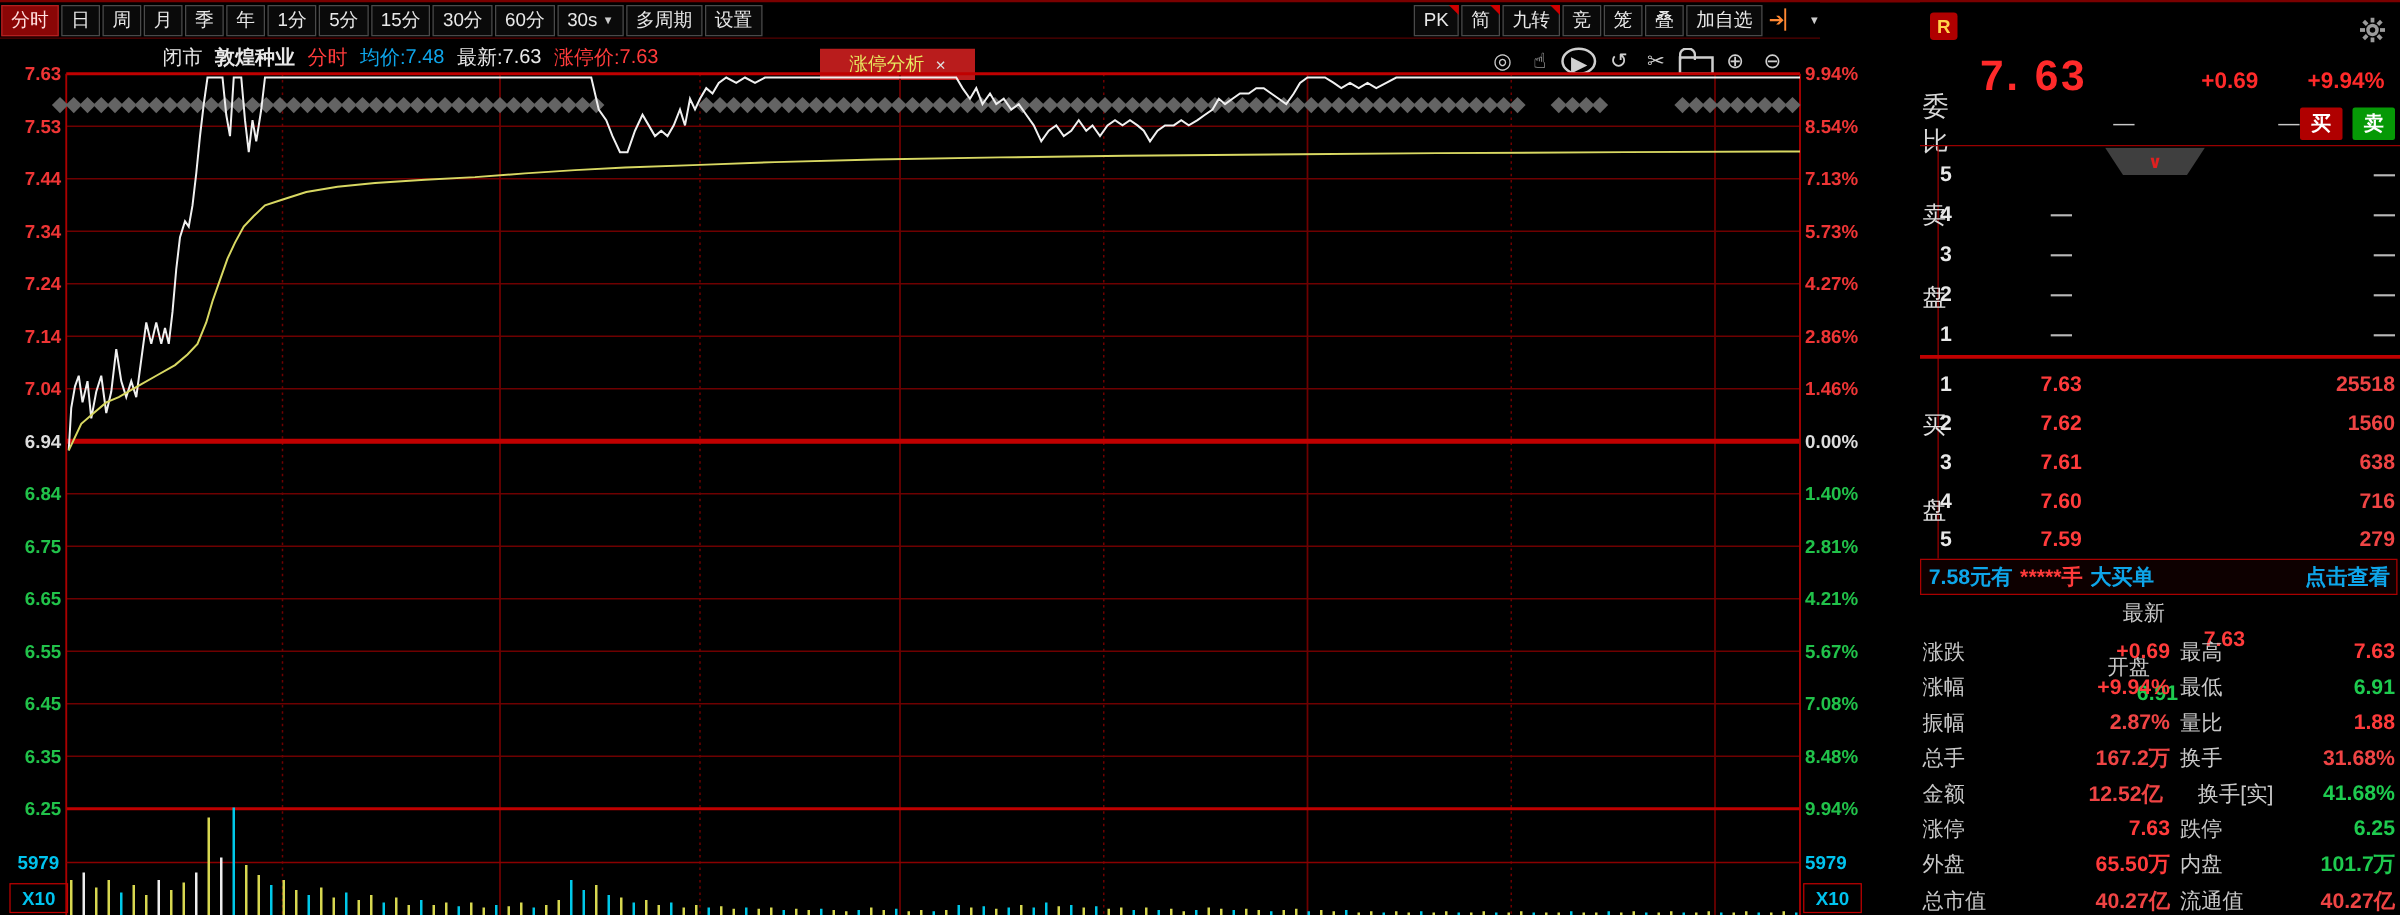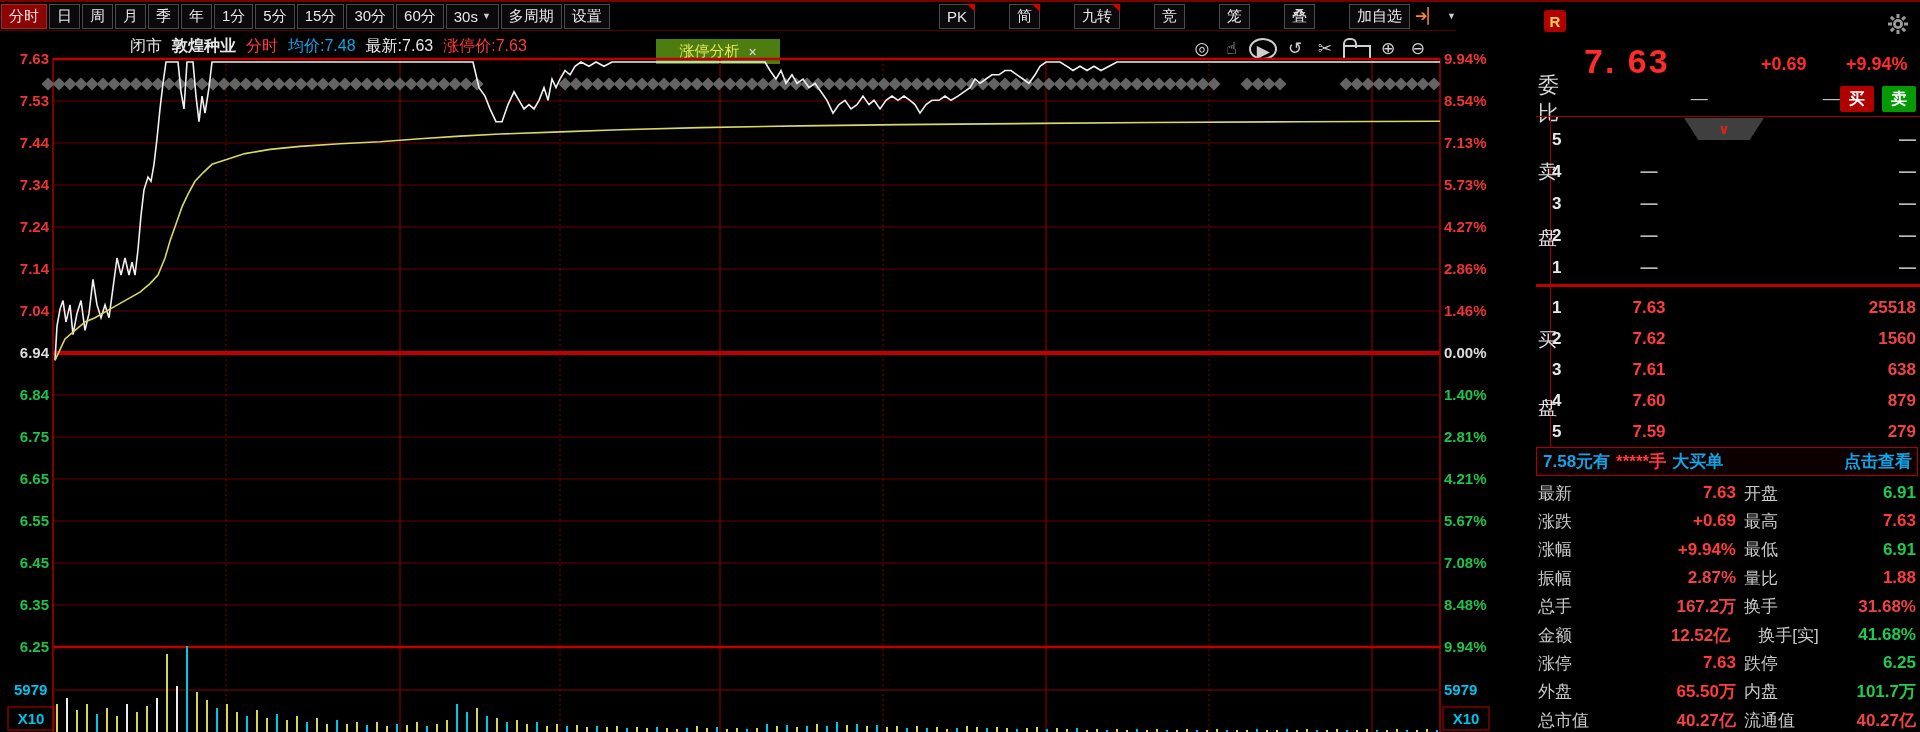--- a/index.html
+++ b/index.html
@@ -17,21 +17,21 @@
     border-top:8px solid #d00000;border-left:8px solid transparent;}
   .tb-caret{font-size:9px;color:#cccccc;margin-left:4px;}
   #tb-spacer{flex:1;}
   .tb-arrow{color:#ff8833;font-size:15px;font-weight:bold;margin:0 4px;}
 
   
   #chart-header{left:0;top:30px;width:1456px;height:28px;display:flex;align-items:center;font-size:16px;}
   #chart-header .seg{margin-right:10px;white-space:nowrap;}
   .c-white{color:#e8e8e8;} .c-red{color:#ff3b3b;} .c-green{color:#1ecb4f;} .c-cyan{color:#ef4444;}
   .c-yellow{color:#0ea5e9;} .c-gray{color:#b8b8b8;}
-  #zt-tab{position:absolute;left:656px;top:37px;width:124px;height:25px;background:#4d7c0f;
+  #zt-tab{position:absolute;left:656px;top:37px;width:124px;height:25px;background:#b91c1c;
     display:flex;align-items:center;justify-content:center;font-size:15px;color:#e8e860;gap:9px;}
   #zt-tab .close{color:#e0e0e0;font-size:14px;}
   #hdr-icons{position:absolute;left:1190px;top:34px;width:240px;height:26px;display:flex;
     align-items:center;justify-content:space-between;color:#cfcfcf;}
   #hdr-icons .ic{width:24px;text-align:center;font-size:17px;line-height:24px;}
   .ic-play{width:18px;height:18px;border:2px solid #cfcfcf;border-radius:50%;font-size:10px;line-height:18px;}
   .ic-lock{position:relative;width:14px;height:11px;border:2px solid #cfcfcf;margin-top:7px;}
   .ic-lock:before{content:"";position:absolute;left:-2px;top:-9px;width:10px;height:8px;
     border:2px solid #cfcfcf;border-bottom:none;border-radius:6px 6px 0 0;}
 
@@ -94,21 +94,21 @@
         <span class="tb-btn">1分</span>
         <span class="tb-btn">5分</span>
         <span class="tb-btn">15分</span>
         <span class="tb-btn">30分</span>
         <span class="tb-btn">60分</span>
         <span class="tb-btn">30s<span class="tb-caret">▼</span></span>
         <span class="tb-btn">多周期</span>
         <span class="tb-btn">设置</span>
       </span>
     <span id="tb-spacer"></span>
-    <span id="tb-right" style="display: flex; gap: 32px;">
+    <span id="tb-right" style="display: flex;">
         <span class="tb-btn">PK<span class="corner"></span></span>
         <span class="tb-btn">简<span class="corner"></span></span>
         <span class="tb-btn">九转<span class="corner"></span></span>
         <span class="tb-btn">竞</span>
         <span class="tb-btn">笼</span>
         <span class="tb-btn">叠</span>
         <span class="tb-btn">加自选</span>
       </span>
     <span class="tb-arrow">➔▏</span>
     <span class="tb-caret">▼</span>
@@ -529,21 +529,21 @@
           <span class="bv c-cyan">1560</span>
         </div>
         <div class="book-line" style="top: 238px; height: 30px;">
           <span class="lvl">3</span>
           <span class="bp c-red">7.61</span>
           <span class="bv c-cyan">638</span>
         </div>
         <div class="book-line" style="top: 269px; height: 30px;">
           <span class="lvl">4</span>
           <span class="bp c-red">7.60</span>
-          <span class="bv c-cyan">879</span>
+          <span class="bv c-cyan">716</span>
         </div>
         <div class="book-line" style="top: 300px; height: 30px;">
           <span class="lvl">5</span>
           <span class="bp c-red">7.59</span>
           <span class="bv c-cyan">279</span>
         </div>
         <div class="gutter-ch" style="top: 42px;">卖</div>
         <div class="gutter-ch" style="top: 108px;">盘</div>
         <div class="gutter-ch" style="top: 210px;">买</div>
         <div class="gutter-ch" style="top: 278px;">盘</div>
@@ -552,21 +552,21 @@
     <div id="book-sep" class="abs"></div>
 
     <div id="banner" class="abs">
       <span class="c-yellow">7.58元有</span>
       <span class="c-red">*****手</span>
       <span class="c-yellow">大买单</span>
       <span class="c-yellow" style="margin-left:auto;margin-right:5px">点击查看</span>
     </div>
 
     <div id="stats" class="abs">
-        <div class="stat-row" style="top: 0px;">
+        <div class="stat-row" style="top: 0px; flex-direction: column;">
           <span class="lab l1">最新</span>
           <span class="v1 c-red">7.63</span>
           <span class="lab l2">开盘</span>
           <span class="v2 c-green">6.91</span>
         </div>
         <div class="stat-row" style="top: 28.4px;">
           <span class="lab l1">涨跌</span>
           <span class="v1 c-red">+0.69</span>
           <span class="lab l2">最高</span>
           <span class="v2 c-red">7.63</span>

